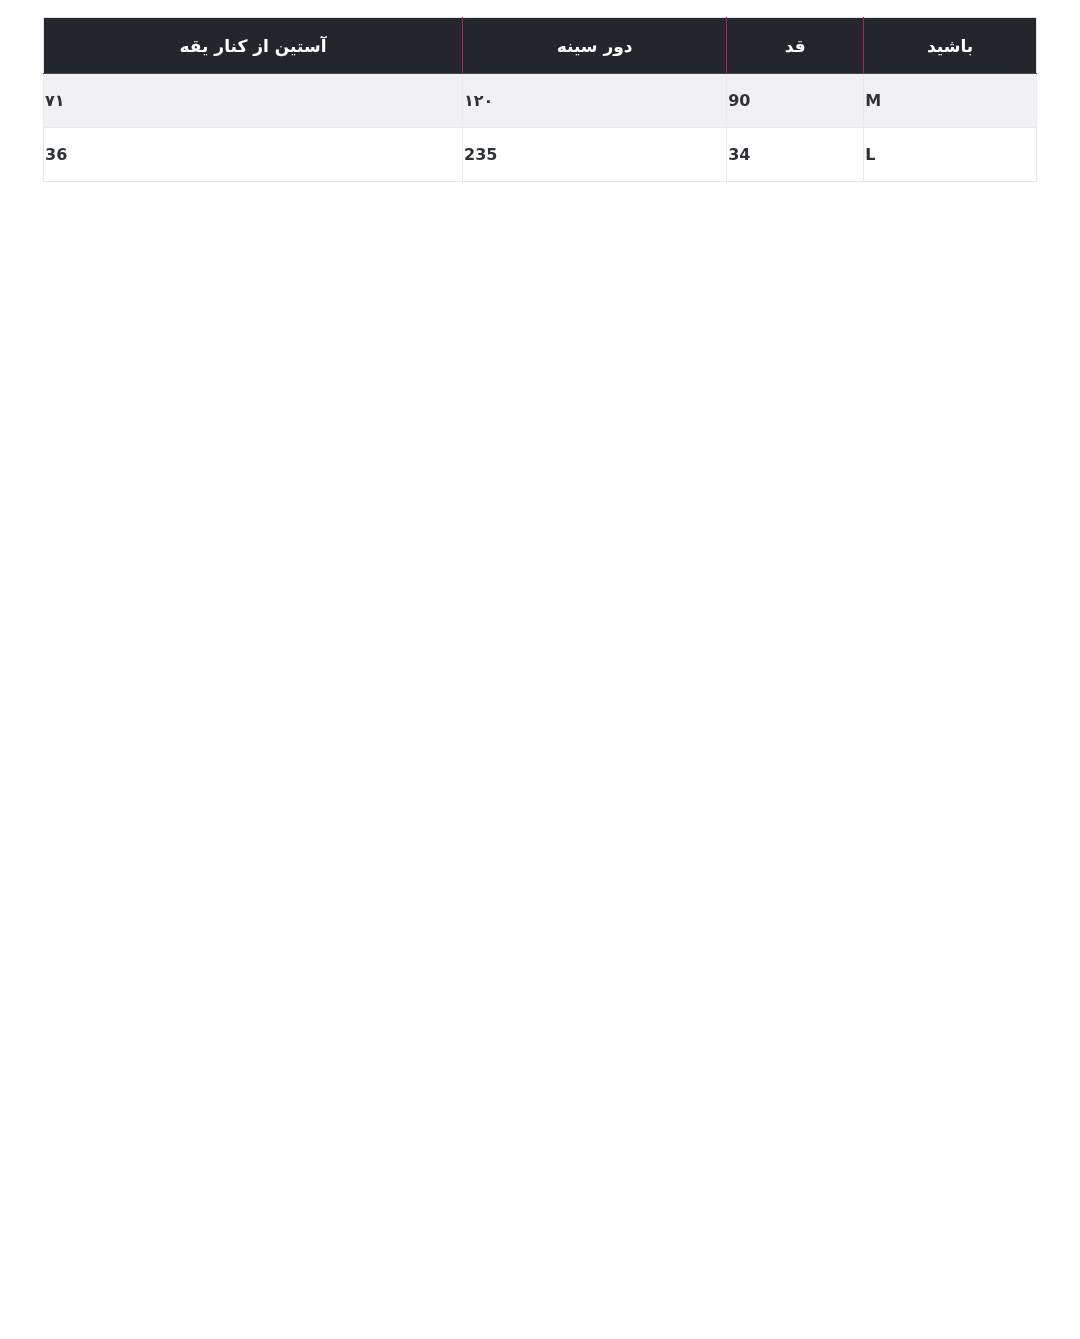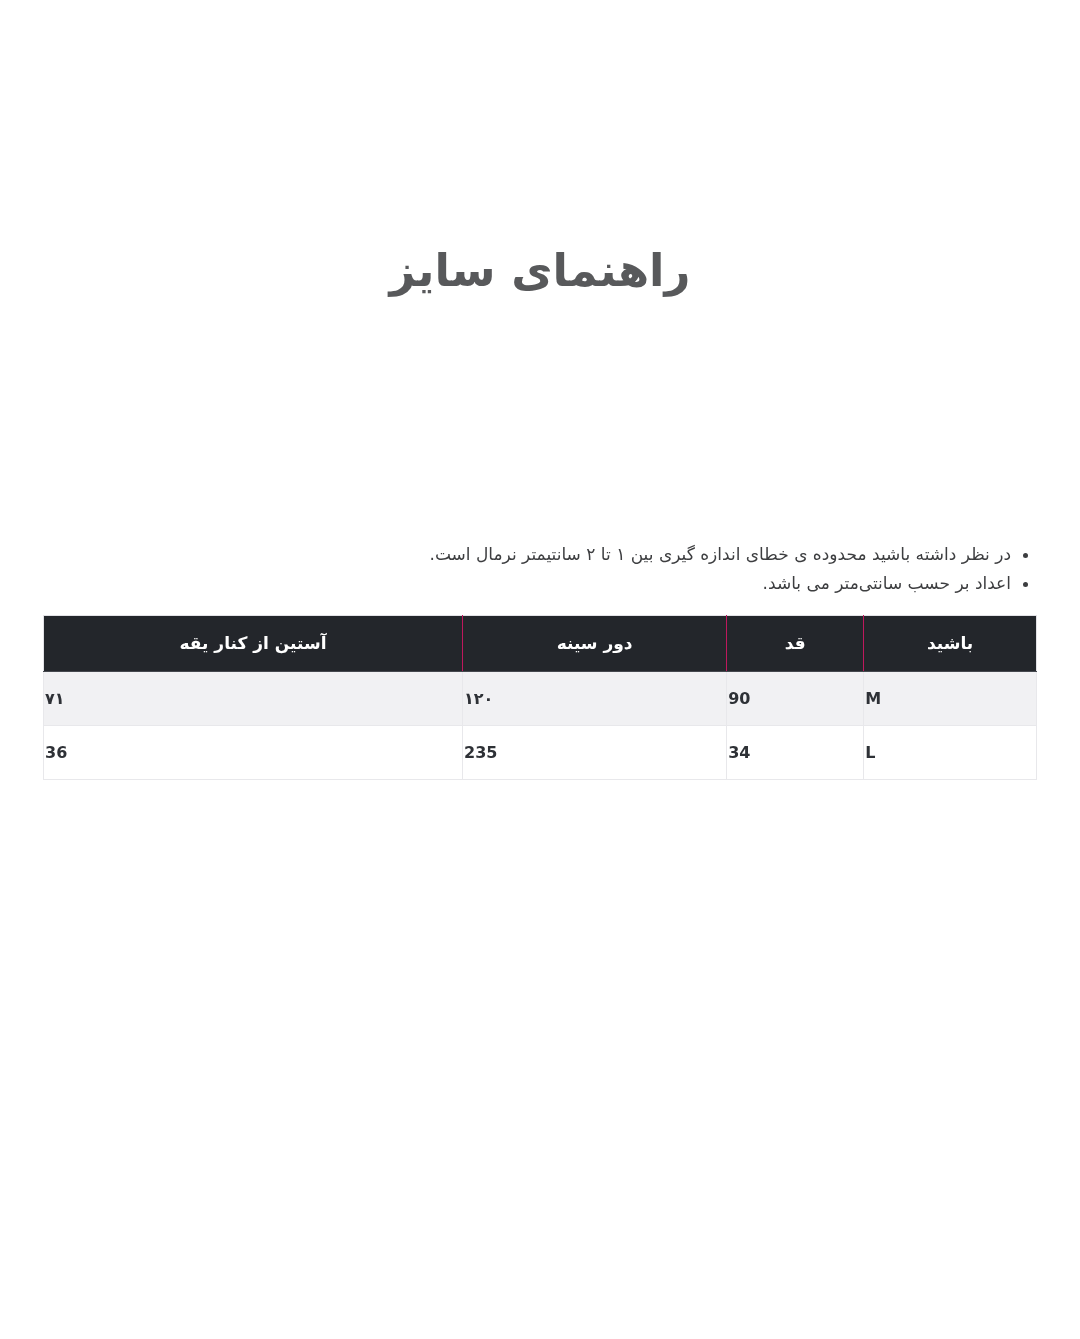--- a/index.html
+++ b/index.html
@@ -75,26 +75,21 @@
   .col-size   { width: 17.4%; }
   .col-length { width: 13.8%; }
   .col-chest  { width: 26.6%; }
   .col-sleeve { width: 42.2%; }
 </style>
 </head>
 <body>
 
 <div class="page">
 
-  <h1 class="page-title">راهنمای سایز</h1>
 
-  <ul class="notes-list">
-    <li>در نظر داشته باشید محدوده ی خطای اندازه گیری بین ۱ تا ۲ سانتیمتر نرمال است.</li>
-    <li>اعداد بر حسب سانتی‌متر می باشد.</li>
-  </ul>
 
   <table class="size-table">
     <colgroup>
       <col class="col-size">
       <col class="col-length">
       <col class="col-chest">
       <col class="col-sleeve">
     </colgroup>
     <thead>
       <tr>

